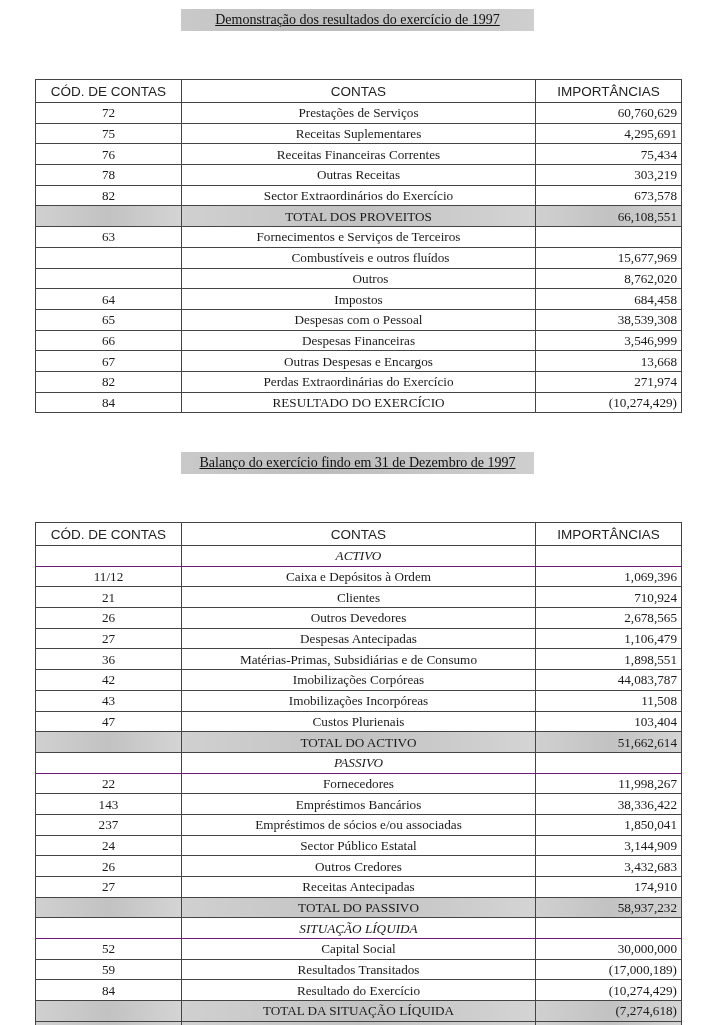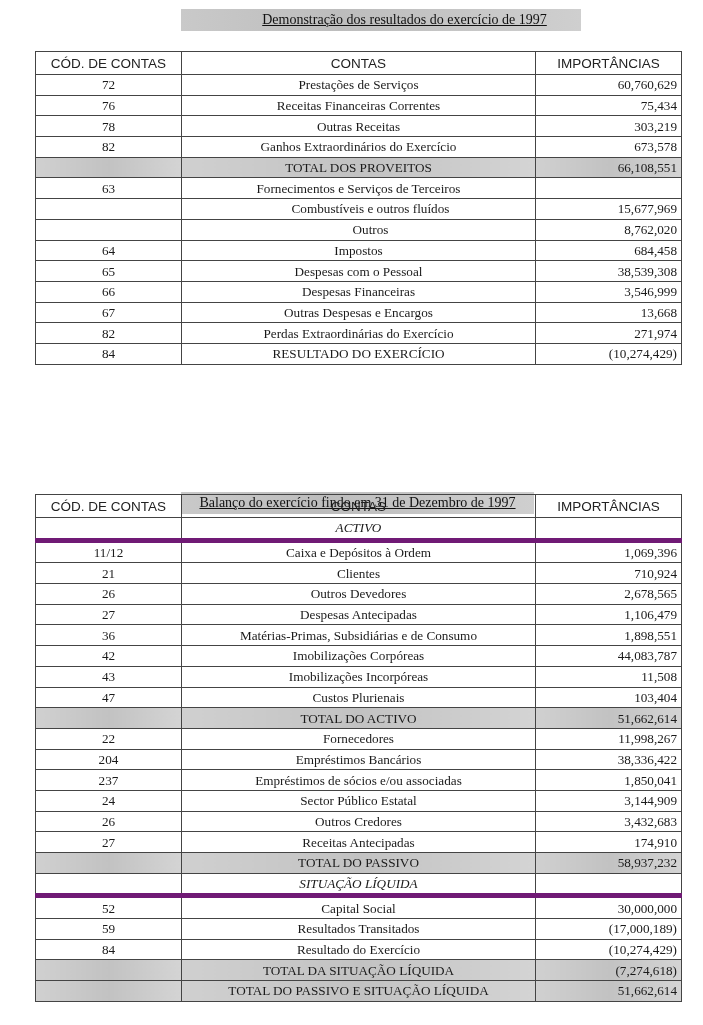--- a/index.html
+++ b/index.html
@@ -8,45 +8,46 @@
   .title-bar {
     position: absolute; left: 181px; width: 353px; height: 22px;
     background: linear-gradient(90deg, #c9c9c9 0%, #bdbdbd 40%, #cfcfcf 100%);
     text-align: center; font-size: 14px; line-height: 22px; color: #111;
   }
   .title-bar span { text-decoration: underline; text-decoration-thickness: 1px; }
   table.fin {
     position: absolute; left: 35px; width: 646px;
     border-collapse: collapse; table-layout: fixed;
     font-size: 13.2px;
+    margin-top: 28px;
   }
   table.fin col.c1 { width: 146px; }
   table.fin col.c2 { width: 354px; }
   table.fin col.c3 { width: 146px; }
   table.fin th, table.fin td {
     border: 1px solid #444; height: 19.7px; padding: 0 4px;
     line-height: 19px; white-space: nowrap; overflow: hidden;
   }
   table.fin th {
     font-family: "Liberation Sans", sans-serif; font-weight: normal;
     font-size: 13.5px; height: 22px; text-align: center; color: #222;
   }
   td.code { text-align: center; }
   td.name { text-align: center; padding-left: 8px; }
   td.name.indent { padding-left: 28px; }
   td.val { text-align: right; padding-right: 2px; }
   tr.total td { background: linear-gradient(90deg, #d0d0d0, #c2c2c2 50%, #d4d4d4); }
   tr.total td.name { text-align: center; font-family: Liberation Serif, serif; }
   tr.section td.name { text-align: center; font-style: italic; }
-  tr.section td { border-bottom: 5px solid #701a75; }
+  tr.section td { border-bottom: 1px solid #701a75; }
 </style>
 </head>
 <body>
 
-<div class="title-bar" style="top:9px;padding-left:47px;">
+<div class="title-bar" style="top:9px;">
   <span>Demonstração dos resultados do exercício de 1997</span>
 </div>
 
 <table class="fin" id="t1" style="top:51px;">
   <colgroup>
       <col class="c1">
       <col class="c2">
       <col class="c3">
     </colgroup>
   <thead>
@@ -56,32 +57,37 @@
       <th>IMPORTÂNCIAS</th>
     </tr>
   </thead>
   <tbody>
       <tr class="item">
         <td class="code">72</td>
         <td class="name">Prestações de Serviços</td>
         <td class="val">60,760,629</td>
       </tr>
       <tr class="item">
+        <td class="code">75</td>
+        <td class="name">Receitas Suplementares</td>
+        <td class="val">4,295,691</td>
+      </tr>
+      <tr class="item">
         <td class="code">76</td>
         <td class="name">Receitas Financeiras Correntes</td>
         <td class="val">75,434</td>
       </tr>
       <tr class="item">
         <td class="code">78</td>
         <td class="name">Outras Receitas</td>
         <td class="val">303,219</td>
       </tr>
       <tr class="item">
         <td class="code">82</td>
-        <td class="name">Ganhos Extraordinários do Exercício</td>
+        <td class="name">Sector Extraordinários do Exercício</td>
         <td class="val">673,578</td>
       </tr>
       <tr class="total">
         <td class="code"></td>
         <td class="name">TOTAL DOS PROVEITOS</td>
         <td class="val">66,108,551</td>
       </tr>
       <tr class="item">
         <td class="code">63</td>
         <td class="name">Fornecimentos e Serviços de Terceiros</td>
@@ -123,21 +129,21 @@
         <td class="val">271,974</td>
       </tr>
       <tr class="item">
         <td class="code">84</td>
         <td class="name">RESULTADO DO EXERCÍCIO</td>
         <td class="val">(10,274,429)</td>
       </tr>
     </tbody>
 </table>
 
-<div class="title-bar" style="top:452px;margin-top:40px;">
+<div class="title-bar" style="top:452px;">
   <span>Balanço do exercício findo em 31 de Dezembro de 1997</span>
 </div>
 
 <table class="fin" id="t2" style="top:494px;">
   <colgroup>
       <col class="c1">
       <col class="c2">
       <col class="c3">
     </colgroup>
   <thead>
@@ -191,27 +197,32 @@
       <tr class="item">
         <td class="code">47</td>
         <td class="name">Custos Plurienais</td>
         <td class="val">103,404</td>
       </tr>
       <tr class="total">
         <td class="code"></td>
         <td class="name">TOTAL DO ACTIVO</td>
         <td class="val">51,662,614</td>
       </tr>
+      <tr class="section">
+        <td class="code"></td>
+        <td class="name">PASSIVO</td>
+        <td class="val"></td>
+      </tr>
       <tr class="item">
         <td class="code">22</td>
         <td class="name">Fornecedores</td>
         <td class="val">11,998,267</td>
       </tr>
       <tr class="item">
-        <td class="code">204</td>
+        <td class="code">143</td>
         <td class="name">Empréstimos Bancários</td>
         <td class="val">38,336,422</td>
       </tr>
       <tr class="item">
         <td class="code">237</td>
         <td class="name">Empréstimos de sócios e/ou associadas</td>
         <td class="val">1,850,041</td>
       </tr>
       <tr class="item">
         <td class="code">24</td>

